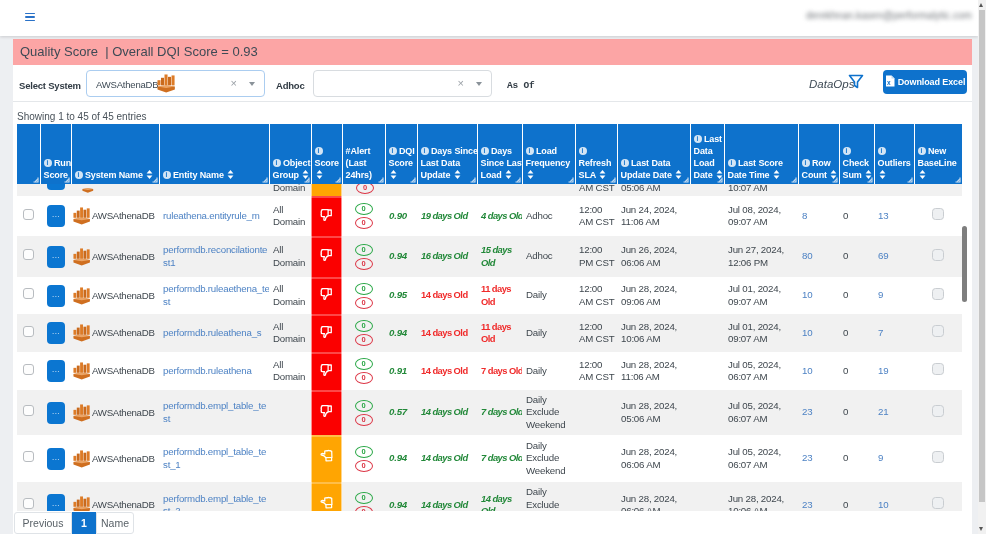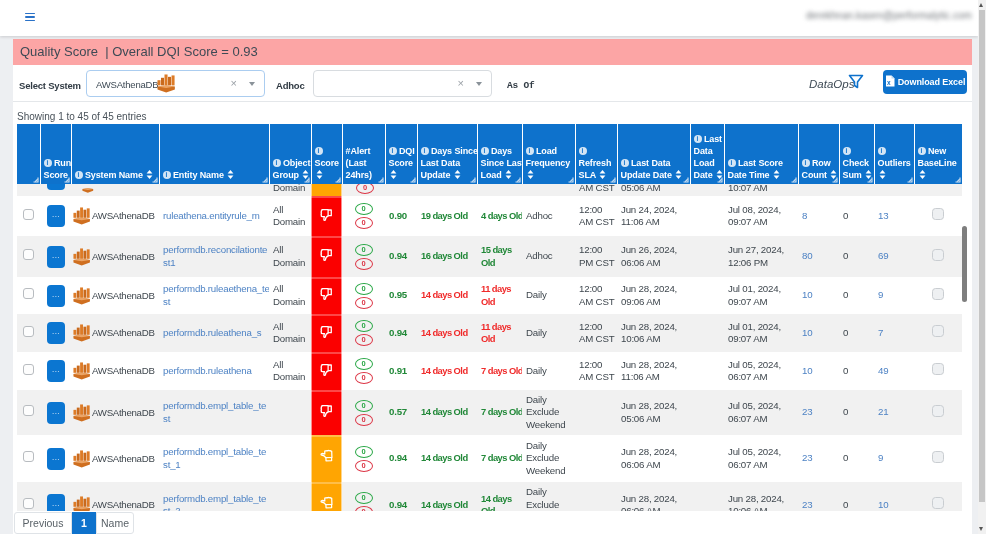--- a/index.html
+++ b/index.html
@@ -36,21 +36,21 @@
 #headtbl th { background:#0e72cc; color:#fff; font-size:9px; font-weight:bold; vertical-align:bottom; text-align:left; padding:2px 1px 3px 3px; border-right:1px solid rgba(255,255,255,0.45); position:relative; line-height:12px; letter-spacing:-0.1px; white-space:nowrap; height:60px; }
 
 .rz { position:absolute; right:1px; bottom:1px; }
 .sort { vertical-align:-1px; margin-left:1px; }
 .hwrap { position:relative; height:327px; overflow:hidden; }
 .hwrap table { margin-top:-28px; }
 tbody td { font-size:9.7px; color:#3f474e; padding:2px 1px 2px 4px; vertical-align:middle; line-height:12.5px; white-space:nowrap; letter-spacing:-0.2px; }
 tbody tr.odd { background:#fff; }
 tbody tr.even { background:#f1f1f1; }
 .ent { color:#4d82c4; }
-.grn { color:#218838; font-weight:bold; }
+.grn { color:#218838; font-weight:bold;font-style:italic; }
 .days { letter-spacing:-0.55px; font-size:9.4px; }
 .red { color:#f02b2b; font-weight:bold; }
 .num { color:#4d82c4; }
 .syscell { white-space:nowrap; padding-left:2px !important; }
 .syscell .awsic { vertical-align:middle; margin-right:1px; }
 .sysname { color:#3f474e; letter-spacing:-0.3px; }
 td.scorecell { padding:0; text-align:center; vertical-align:middle; }
 td.scorecell svg { vertical-align:middle; position:relative; top:-2px; }
 td.redbg { background:#fb0000; box-shadow:inset 0 2px 0 rgba(255,255,255,0.28), inset 1px 0 0 rgba(255,255,255,0.55), inset -1px 0 0 rgba(255,255,255,0.55); }
 td.orgbg { background:#ffa502; box-shadow:inset 0 2px 0 rgba(255,255,255,0.28), inset 1px 0 0 rgba(255,255,255,0.55), inset -1px 0 0 rgba(255,255,255,0.55); }
@@ -481,21 +481,21 @@
                 <td class="grn">0.91</td>
                 <td class="red days">14 days Old</td>
                 <td class="red days">7 days Old</td>
                 <td>Daily</td>
                 <td>12:00<br>AM CST</td>
                 <td>Jun 28, 2024,<br>11:06 AM</td>
                 <td></td>
                 <td>Jul 05, 2024,<br>06:07 AM</td>
                 <td class="num">10</td>
                 <td class="csum">0</td>
-                <td class="num">49</td>
+                <td class="num">19</td>
                 <td style="text-align:center;padding:0;"><span class="cb2"></span></td>
               </tr>
 <tr class="even" style="height:45px;">
                 <td style="text-align:center;padding:0;"><span class="cb"></span></td>
                 <td style="padding-left:7px;"><span class="dots">...</span></td>
                 <td class="syscell"><svg class="awsic" width="18" height="18" viewBox="0 0 20 20">
                     <rect x="0.5" y="6.5" width="3.2" height="5.5" fill="#dd7b27"></rect>
                     <rect x="4.2" y="4" width="3.2" height="8" fill="#c96a1d"></rect>
                     <rect x="7.9" y="0.5" width="3.2" height="11.5" fill="#dd7b27"></rect>
                     <rect x="11.6" y="3" width="3.2" height="9" fill="#c96a1d"></rect>

